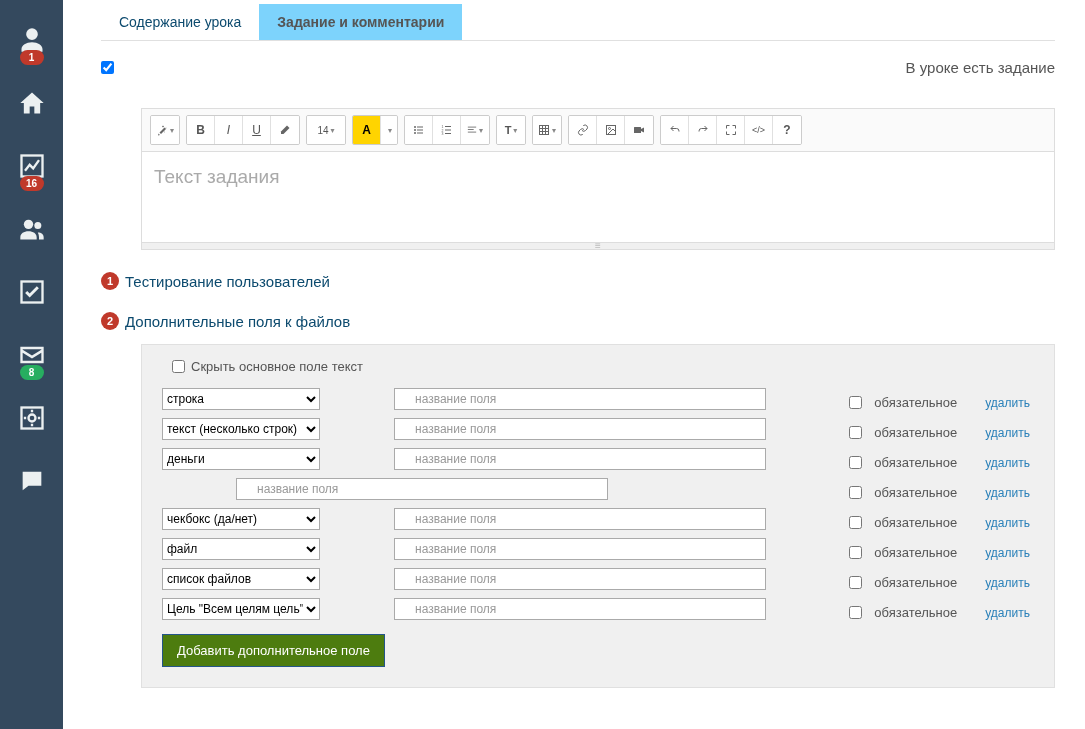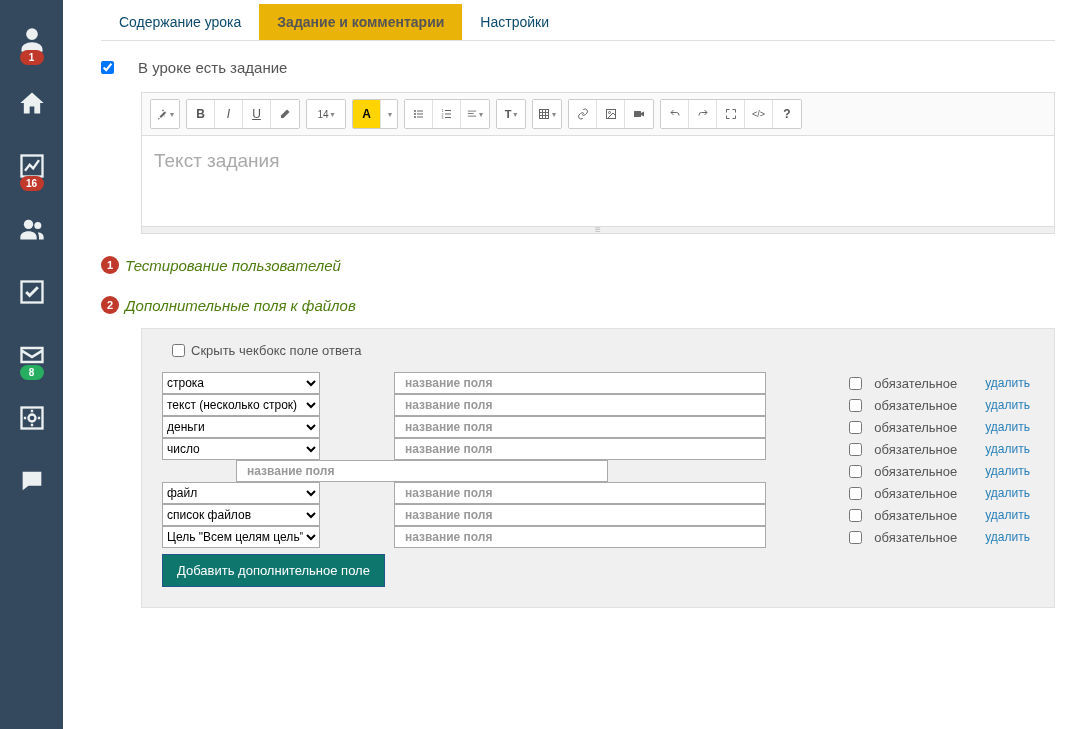--- a/index.html
+++ b/index.html
@@ -12,54 +12,54 @@
   .side-icon { width: 28px; height: 28px; fill: #ecf0f1; }
   .badge { position: absolute; bottom: 6px; left: 50%; transform: translateX(-50%); background: #c0392b; color: #fff; font-size: 10px; min-width: 24px; padding: 2px 6px; border-radius: 10px; text-align: center; font-weight: bold; }
   .badge.green { background: #27ae60; }
 
   
   .main { flex: 1; padding: 0 30px 30px 38px; overflow-y: auto; }
 
   
   .tabs { display: flex; border-bottom: 1px solid #e0e0e0; margin-top: 4px; }
   .tab { padding: 10px 18px; color: #0c4a6e; cursor: pointer; font-size: 14px; }
-  .tab.active { background: #eab308; color: #555; font-weight: bold; }
-
-  
-  .checkbox-row { margin: 18px 0 16px 0; display: flex; align-items: center; gap: 24px; }
+  .tab.active { background: #7dd3fc; color: #555; font-weight: bold; }
+
+  
+  .checkbox-row { margin: 18px 0 32px 0; display: flex; align-items: center; gap: 24px; justify-content: space-between; }
   .checkbox-row label { font-size: 15px; color: #555; }
 
   
   .editor-wrap { margin-left: 40px; border: 1px solid #ddd; background: #fff; }
   .toolbar { border-bottom: 1px solid #ddd; padding: 6px 8px; display: flex; gap: 6px; flex-wrap: wrap; background: #fafafa; }
   .tb-group { display: flex; border: 1px solid #ccc; border-radius: 2px; overflow: hidden; }
   .tb-btn { width: 28px; height: 28px; display: flex; align-items: center; justify-content: center; background: #fff; border-right: 1px solid #e0e0e0; cursor: pointer; color: #555; font-size: 12px; }
   .tb-btn:last-child { border-right: none; }
   .tb-btn.wide { width: 38px; font-size: 10px; }
   .tb-btn.highlight { background: #ffd400; color: #000; font-weight: bold; }
   .tb-caret::after { content: "▾"; font-size: 8px; margin-left: 2px; color: #888; }
   .editor-body { min-height: 90px; padding: 14px 12px; color: #aaa; font-size: 19px; }
   .editor-drag { height: 7px; background: #f0f0f0; border: 1px solid #ddd; border-top: none; margin-left: 40px; margin-top: 0; position: relative; }
   .editor-drag::after { content: "≡"; position: absolute; left: 50%; top: -3px; transform: translateX(-50%); color: #bbb; font-size: 10px; }
 
   
   .nlink-row { display: flex; align-items: center; gap: 6px; margin-top: 22px; }
   .nbadge { width: 18px; height: 18px; border-radius: 50%; background: #c0392b; color: #fff; font-size: 11px; font-weight: bold; display: flex; align-items: center; justify-content: center; }
-  .nlink { color: #4d7c0f; font-size: 15px; cursor: pointer; font-style: italic; }
+  .nlink { color: #0c4a6e; font-size: 15px; cursor: pointer; }
 
   
   .fields-panel { margin-left: 40px; margin-top: 14px; background: #f0f0f0; border: 1px solid #e0e0e0; padding: 14px 20px 20px; }
   .hide-row { margin: 0 0 14px 10px; display: flex; align-items: center; gap: 6px; color: #555; }
-  .frow { display: flex; align-items: center; margin-bottom: 0; }
+  .frow { display: flex; align-items: flex-end; margin-bottom: 8px; }
   .fsel { width: 158px; height: 22px; font-size: 12px; border: 1px solid #aaa; background: #fff; margin-left: 0; }
-  .finp { width: 372px; height: 22px; margin-left: 74px; border: 1px solid #aaa; padding: 0 10px; font-size: 12px; color: #888; font-weight: bold; }
+  .finp { width: 372px; height: 22px; margin-left: 74px; border: 1px solid #aaa; padding: 0 20px; font-size: 12px; color: #888; }
   .finp::placeholder { color: #999; }
   .freq { display: flex; align-items: center; gap: 12px; margin-left: auto; color: #555; font-size: 13px; }
   .fdel { color: #2980b9; margin-left: 28px; margin-right: 4px; cursor: pointer; font-size: 12px; }
-  .add-btn { margin-top: 6px; background: #0f766e; color: #fff; border: 1px solid #245589; padding: 8px 14px; font-size: 13px; cursor: pointer; }
+  .add-btn { margin-top: 6px; background: #4d7c0f; color: #fff; border: 1px solid #245589; padding: 8px 14px; font-size: 13px; cursor: pointer; }
 
   input[type="checkbox"] { cursor: pointer; }
 </style>
 </head>
 <body>
 
 <div class="app">
 
   <div class="sidebar" id="sidebar">
       <div class="side-item">
@@ -111,21 +111,20 @@
           <path d="M4 4h16v12H9l-5 4V4z"></path>
         </svg>
       </div>
     </div>
 
   <div class="main">
 
     <div class="tabs" id="tabs">
         <div class="tab">Содержание урока</div>
         <div class="tab active">Задание и комментарии</div>
-        <div class="tab">Настройки</div>
       </div>
 
     <div class="checkbox-row">
       <input type="checkbox" id="lht-cb" checked="" style="">
       <label>В уроке есть задание</label>
     </div>
 
     <div class="editor-wrap">
       <div class="toolbar">
         <div class="tb-group">
@@ -259,21 +258,21 @@
         </div>
         <div class="nlink-row">
           <div class="nbadge">2</div>
           <span class="nlink">Дополнительные поля к файлов</span>
         </div>
       </div>
 
     <div class="fields-panel">
       <div class="hide-row">
         <input type="checkbox" id="hm-cb" style="">
-        <span>Скрыть чекбокс поле ответа</span>
+        <span>Скрыть основное поле текст</span>
       </div>
       <div id="frows">
           <div class="frow">
             <select class="fsel"><option>строка</option></select>
             <input class="finp" placeholder="название поля" style="">
             <label class="freq">
               <input type="checkbox" style="">
               <span>обязательное</span>
             </label>
             <span class="fdel">удалить</span>
@@ -290,29 +289,29 @@
           <div class="frow">
             <select class="fsel"><option>деньги</option></select>
             <input class="finp" placeholder="название поля" style="">
             <label class="freq">
               <input type="checkbox" style="">
               <span>обязательное</span>
             </label>
             <span class="fdel">удалить</span>
           </div>
           <div class="frow">
-            <select class="fsel"><option>число</option></select>
-            <input class="finp" placeholder="название поля" style="">
-            <label class="freq">
-              <input type="checkbox" style="">
-              <span>обязательное</span>
-            </label>
-            <span class="fdel">удалить</span>
-          </div>
-          <div class="frow">
+            <input class="finp" placeholder="название поля" style="">
+            <label class="freq">
+              <input type="checkbox" style="">
+              <span>обязательное</span>
+            </label>
+            <span class="fdel">удалить</span>
+          </div>
+          <div class="frow">
+            <select class="fsel"><option>чекбокс (да/нет)</option></select>
             <input class="finp" placeholder="название поля" style="">
             <label class="freq">
               <input type="checkbox" style="">
               <span>обязательное</span>
             </label>
             <span class="fdel">удалить</span>
           </div>
           <div class="frow">
             <select class="fsel"><option>файл</option></select>
             <input class="finp" placeholder="название поля" style="">

